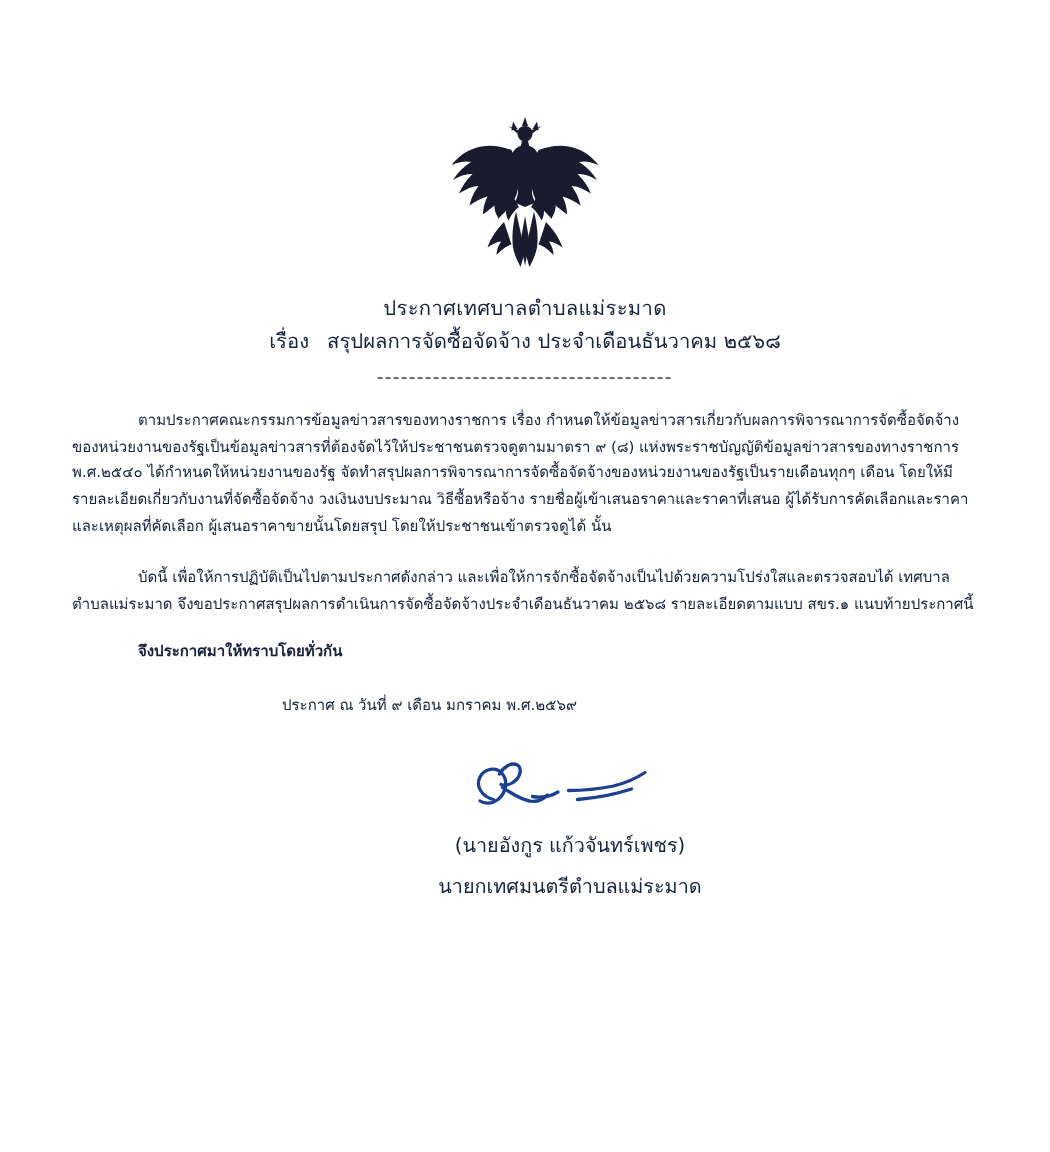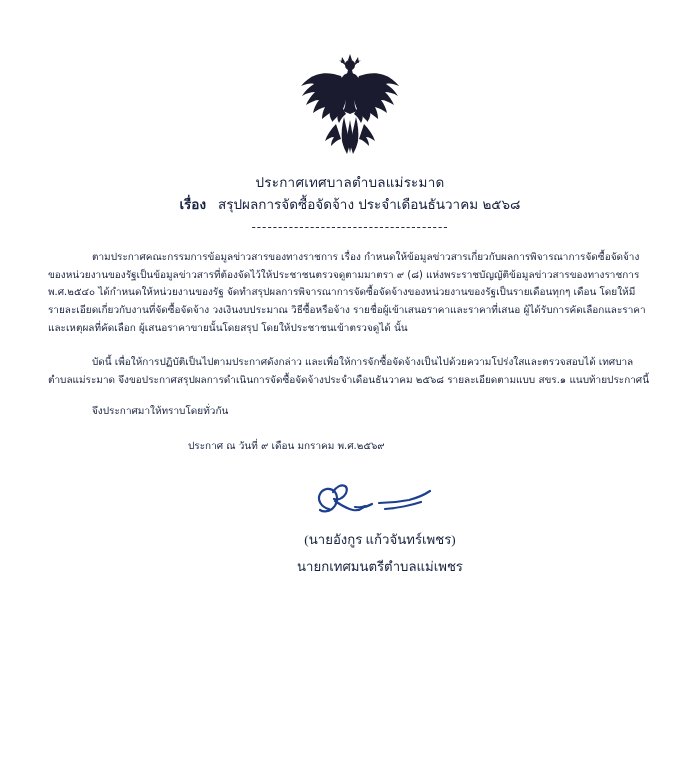--- a/index.html
+++ b/index.html
@@ -14,20 +14,21 @@
     color: #1a1a2e;
     position: relative;
     overflow: hidden;
   }
   .page {
     width: 700px;
     height: 628px;
     box-sizing: border-box;
     padding: 40px 48px 0 48px;
     position: relative;
+    margin-top: 24px;
   }
   .emblem-wrap {
     display: flex;
     justify-content: center;
     align-items: flex-start;
     height: 110px;
     margin-top: 14px;
   }
   .emblem {
     width: 112px;
@@ -44,21 +45,20 @@
     color: #16213e;
     line-height: 1.5;
   }
   .title-line2 {
     font-size: 13.5px;
     color: #16213e;
     line-height: 1.9;
   }
   .title-line2 .subject-label {
     margin-right: 12px;
-    font-weight: bold;
   }
   .divider {
     text-align: center;
     font-size: 12px;
     color: #2b2b4a;
     letter-spacing: 1px;
     margin-top: 2px;
     margin-bottom: 14px;
   }
   .body-text {
@@ -73,20 +73,21 @@
   }
   .para .indent {
     display: inline-block;
     width: 44px;
   }
   .para-2 {
     margin-top: 16px;
   }
   .para-3 {
     margin-top: 14px;
+    font-weight: bold;
   }
   .date-line {
     margin-top: 18px;
     font-size: 10px;
     color: #16213e;
     padding-left: 140px;
   }
   .signature-area {
     margin-top: 26px;
     text-align: center;
@@ -95,21 +96,20 @@
   .signature-svg {
     display: block;
     margin: 0 auto;
     width: 170px;
     height: 46px;
   }
   .sign-name {
     font-size: 13.2px;
     color: #16213e;
     margin-top: 4px;
-    font-family: Liberation Serif, serif;
   }
   .sign-position {
     font-size: 13.2px;
     color: #16213e;
     margin-top: 6px;
   }
   .sig-shift {
     padding-left: 60px;
   }
 </style>
@@ -174,16 +174,16 @@
           <path d="M34 30 c-8 -2 -12 -9 -9 -15 c3 -6 11 -7 15 -2 c4 5 2 13 -3 17 c-4 3 -9 3 -12 1"></path>
           <path d="M38 13 c3 -5 8 -8 12 -6 c3 2 2 7 -1 10 c-3 3 -7 4 -10 3"></path>
           <path d="M40 22 c6 4 12 8 18 9 c5 1 9 -1 12 -4"></path>
           <path d="M60 28 c6 1 12 0 17 -3"></path>
           <path d="M84 24 c10 0 20 -1 30 -3 c8 -2 15 -5 21 -9"></path>
           <path d="M90 30 c12 -1 24 -3 36 -7"></path>
         </g>
       </svg>
     </div>
     <div class="sign-name sig-shift">(นายอังกูร  แก้วจันทร์เพชร)</div>
-    <div class="sign-position sig-shift">นายกเทศมนตรีตำบลแม่เพชร</div>
+    <div class="sign-position sig-shift">นายกเทศมนตรีตำบลแม่ระมาด</div>
   </div>
 
 </div>
 
 </body></html>

